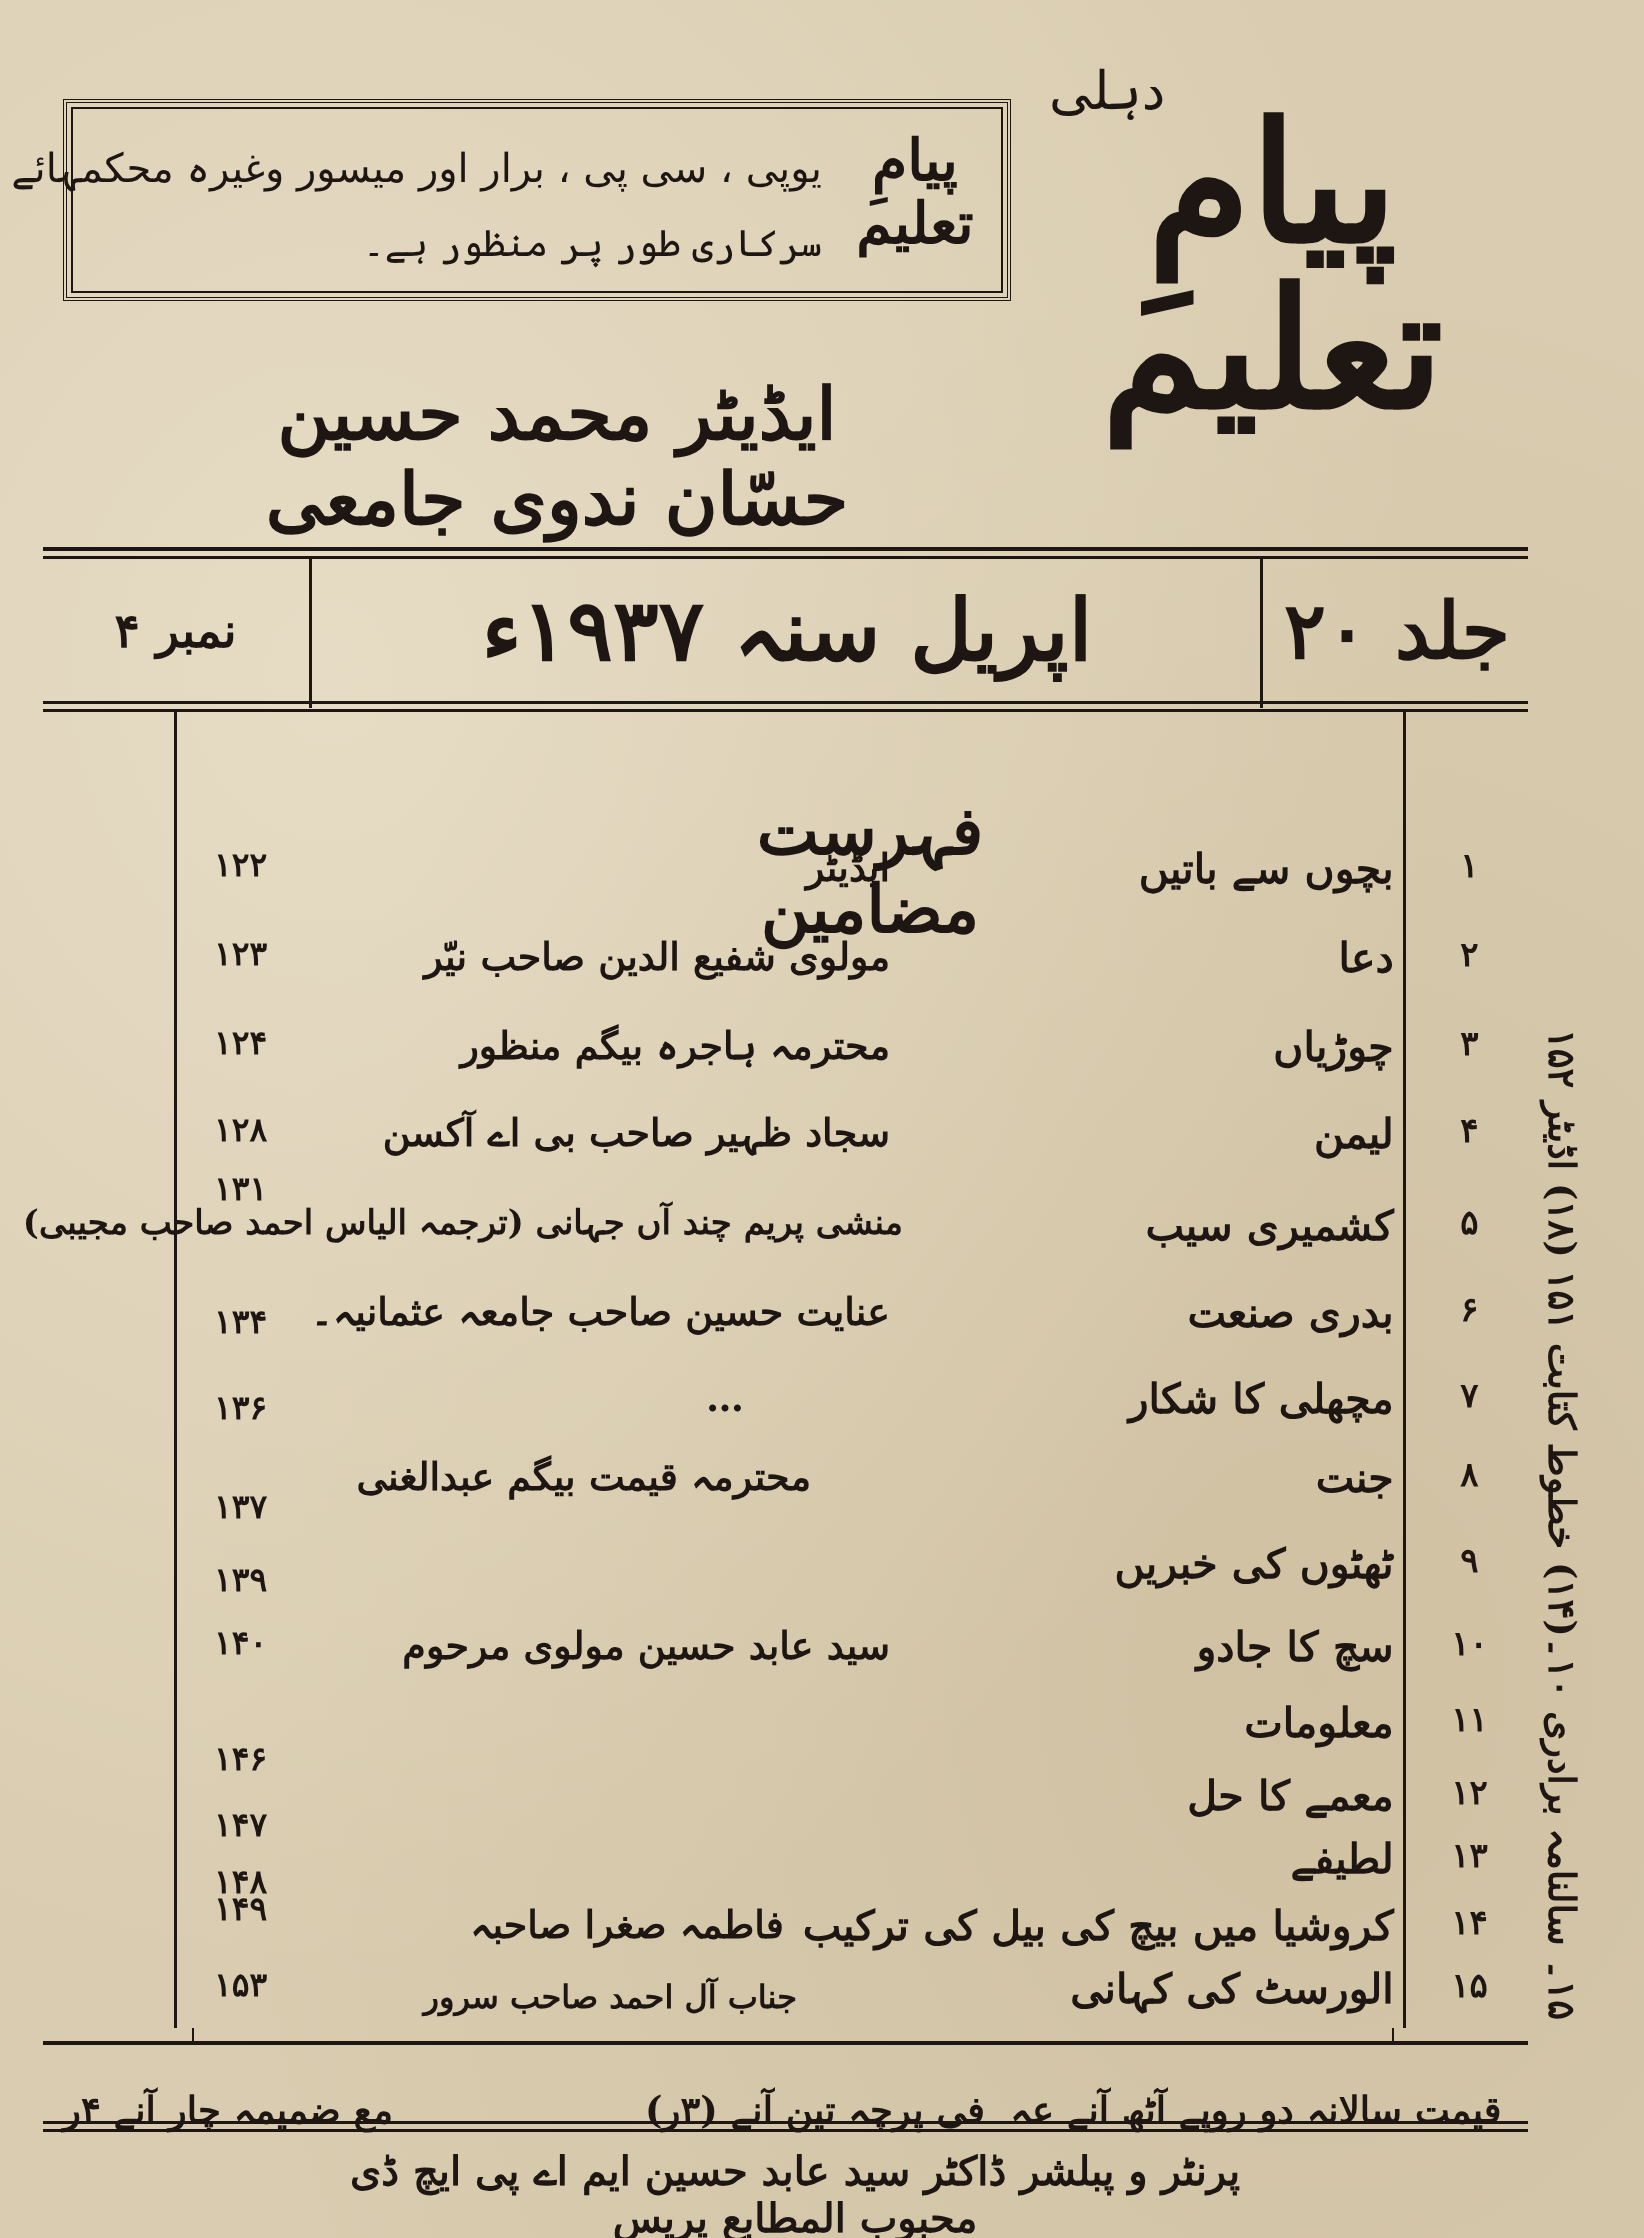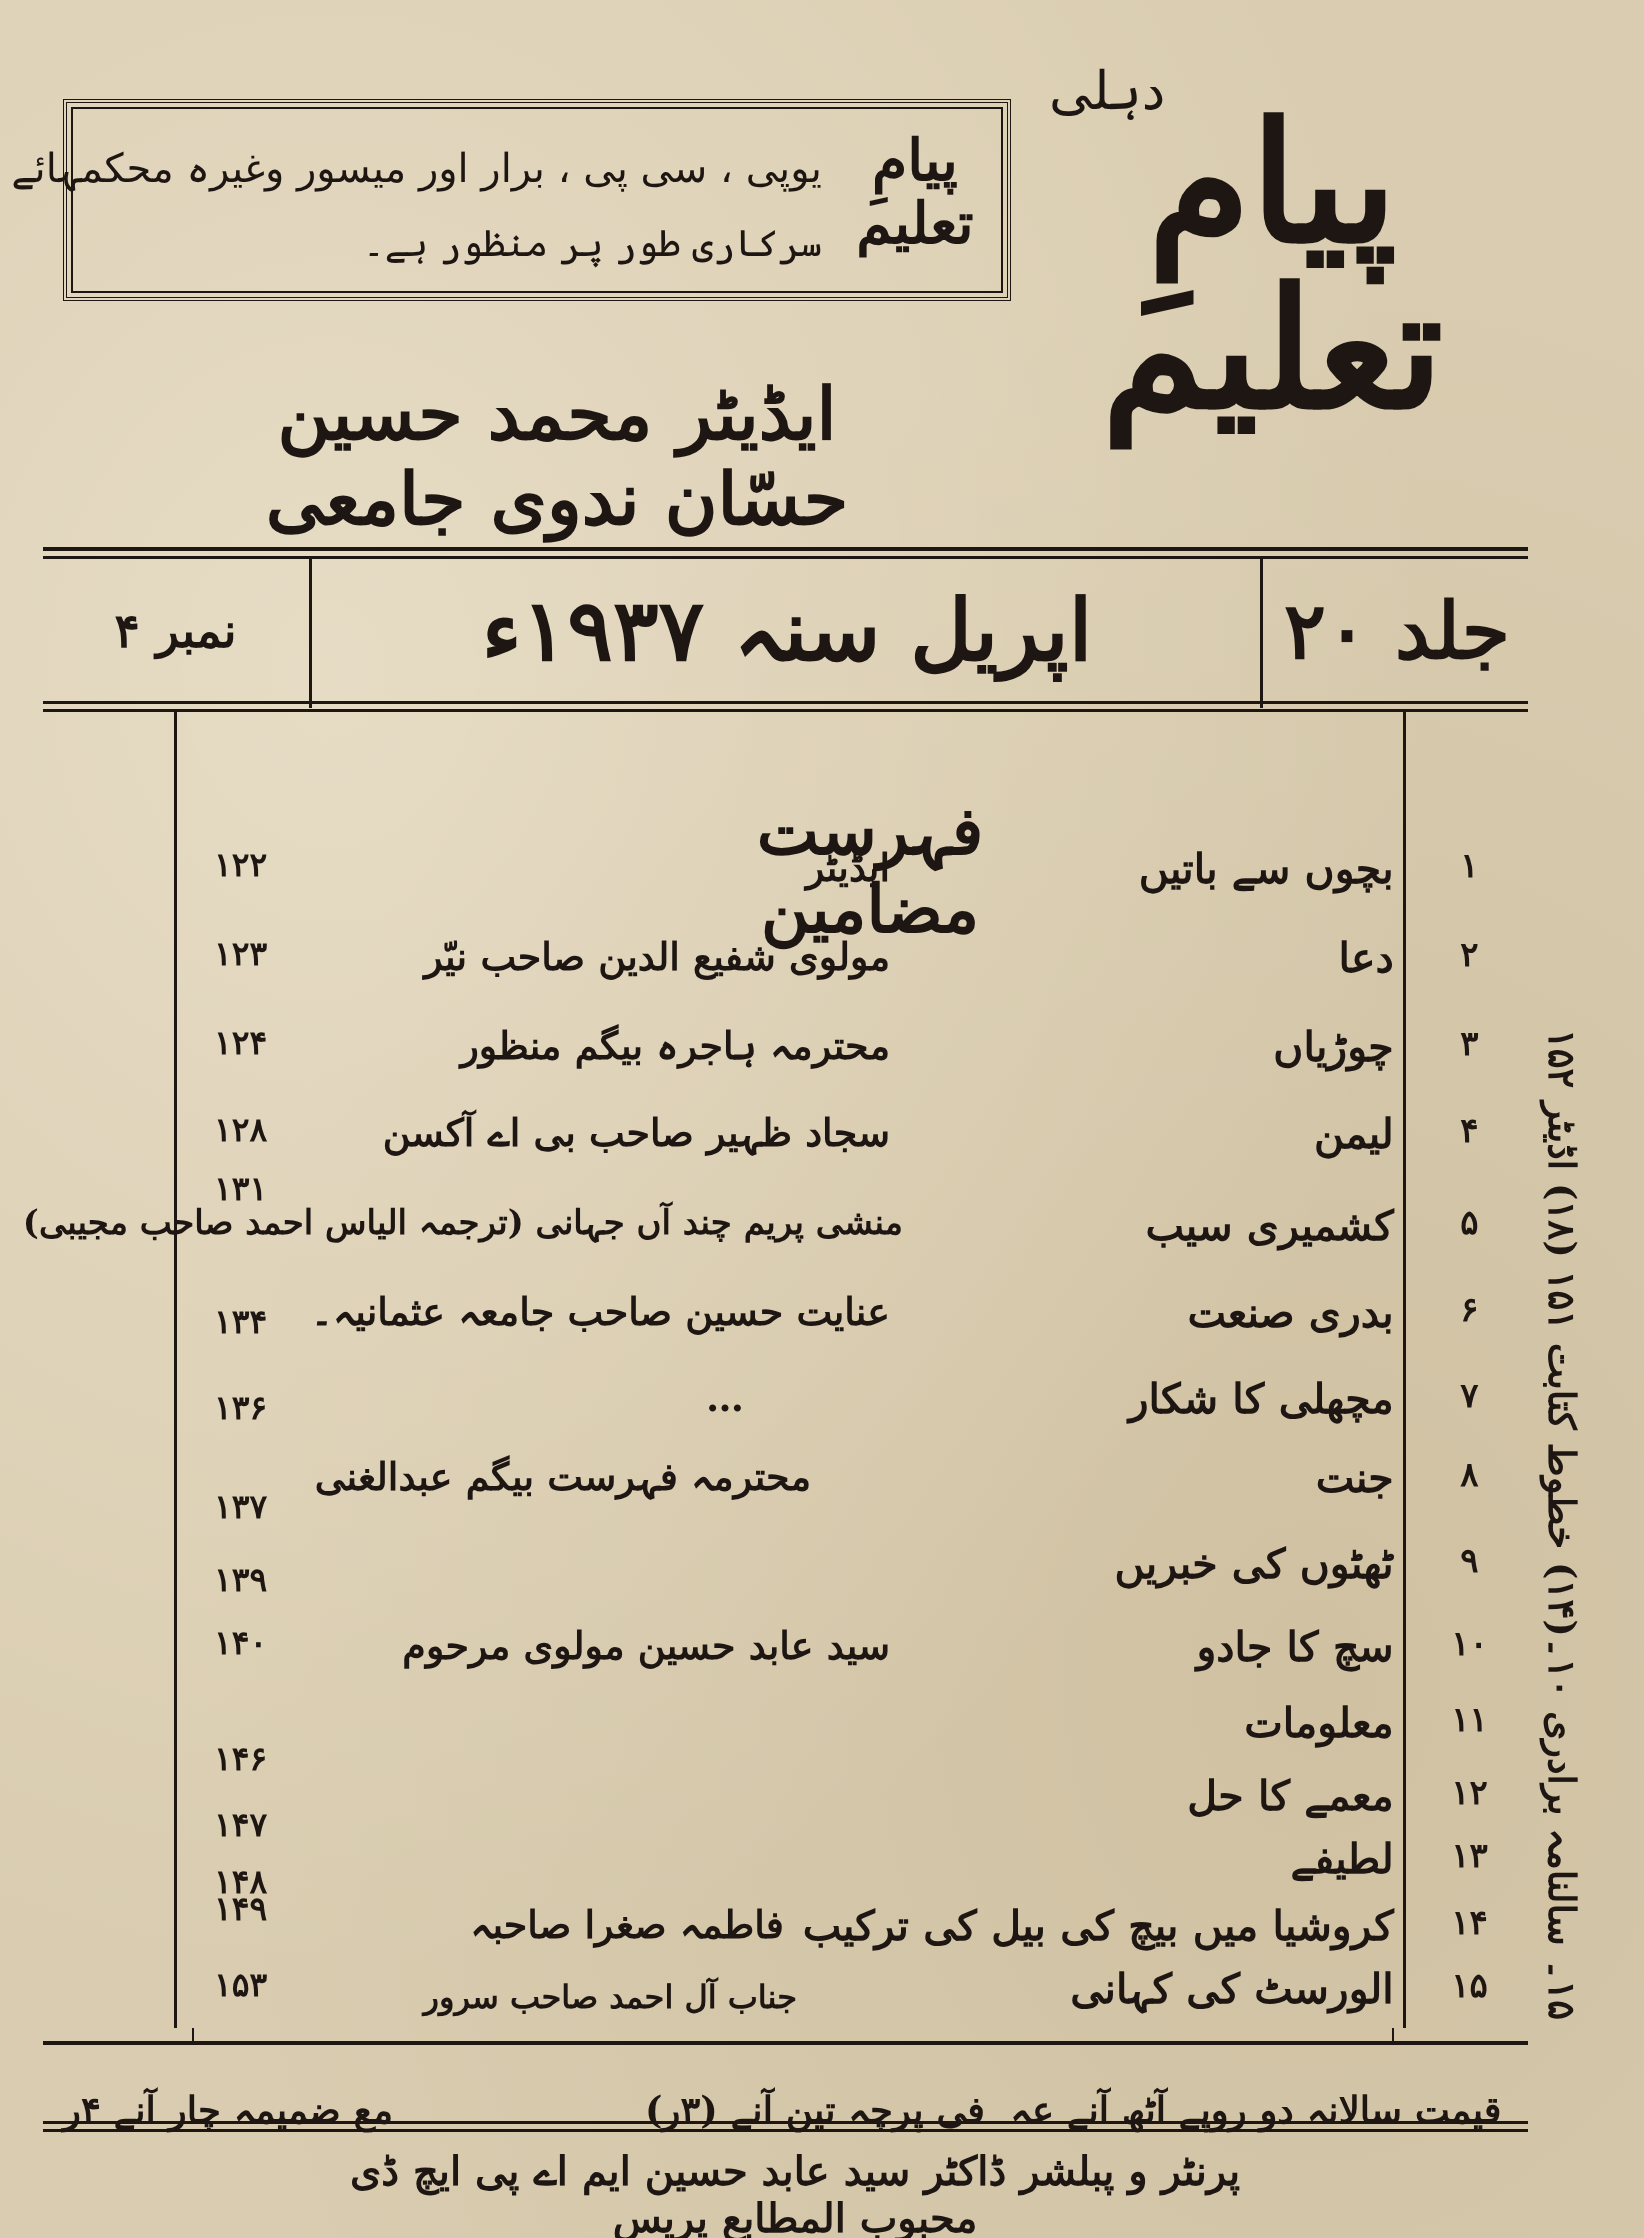--- a/index.html
+++ b/index.html
@@ -188,21 +188,21 @@
   </div>
   <div class="toc-row" style="top:663px;">
     <span class="num">۷</span>
     <span class="topic">مچھلی کا شکار</span>
     <span class="author" style="right:663px;">…</span>
     <span class="page" style="top:13.3px;">۱۳۶</span>
   </div>
   <div class="toc-row" style="top:742px;">
     <span class="num">۸</span>
     <span class="topic">جنت</span>
-    <span class="author" style="right:596px;">محترمہ فہرست بیگم عبدالغنی</span>
+    <span class="author" style="right:596px;">محترمہ قیمت بیگم عبدالغنی</span>
     <span class="page" style="top:33px;">۱۳۷</span>
   </div>
   <div class="toc-row" style="top:828px;">
     <span class="num">۹</span>
     <span class="topic">ٹھٹوں کی خبریں</span>
     <span class="author"></span>
     <span class="page" style="top:20px;">۱۳۹</span>
   </div>
   <div class="toc-row" style="top:911px;">
     <span class="num">۱۰</span>

